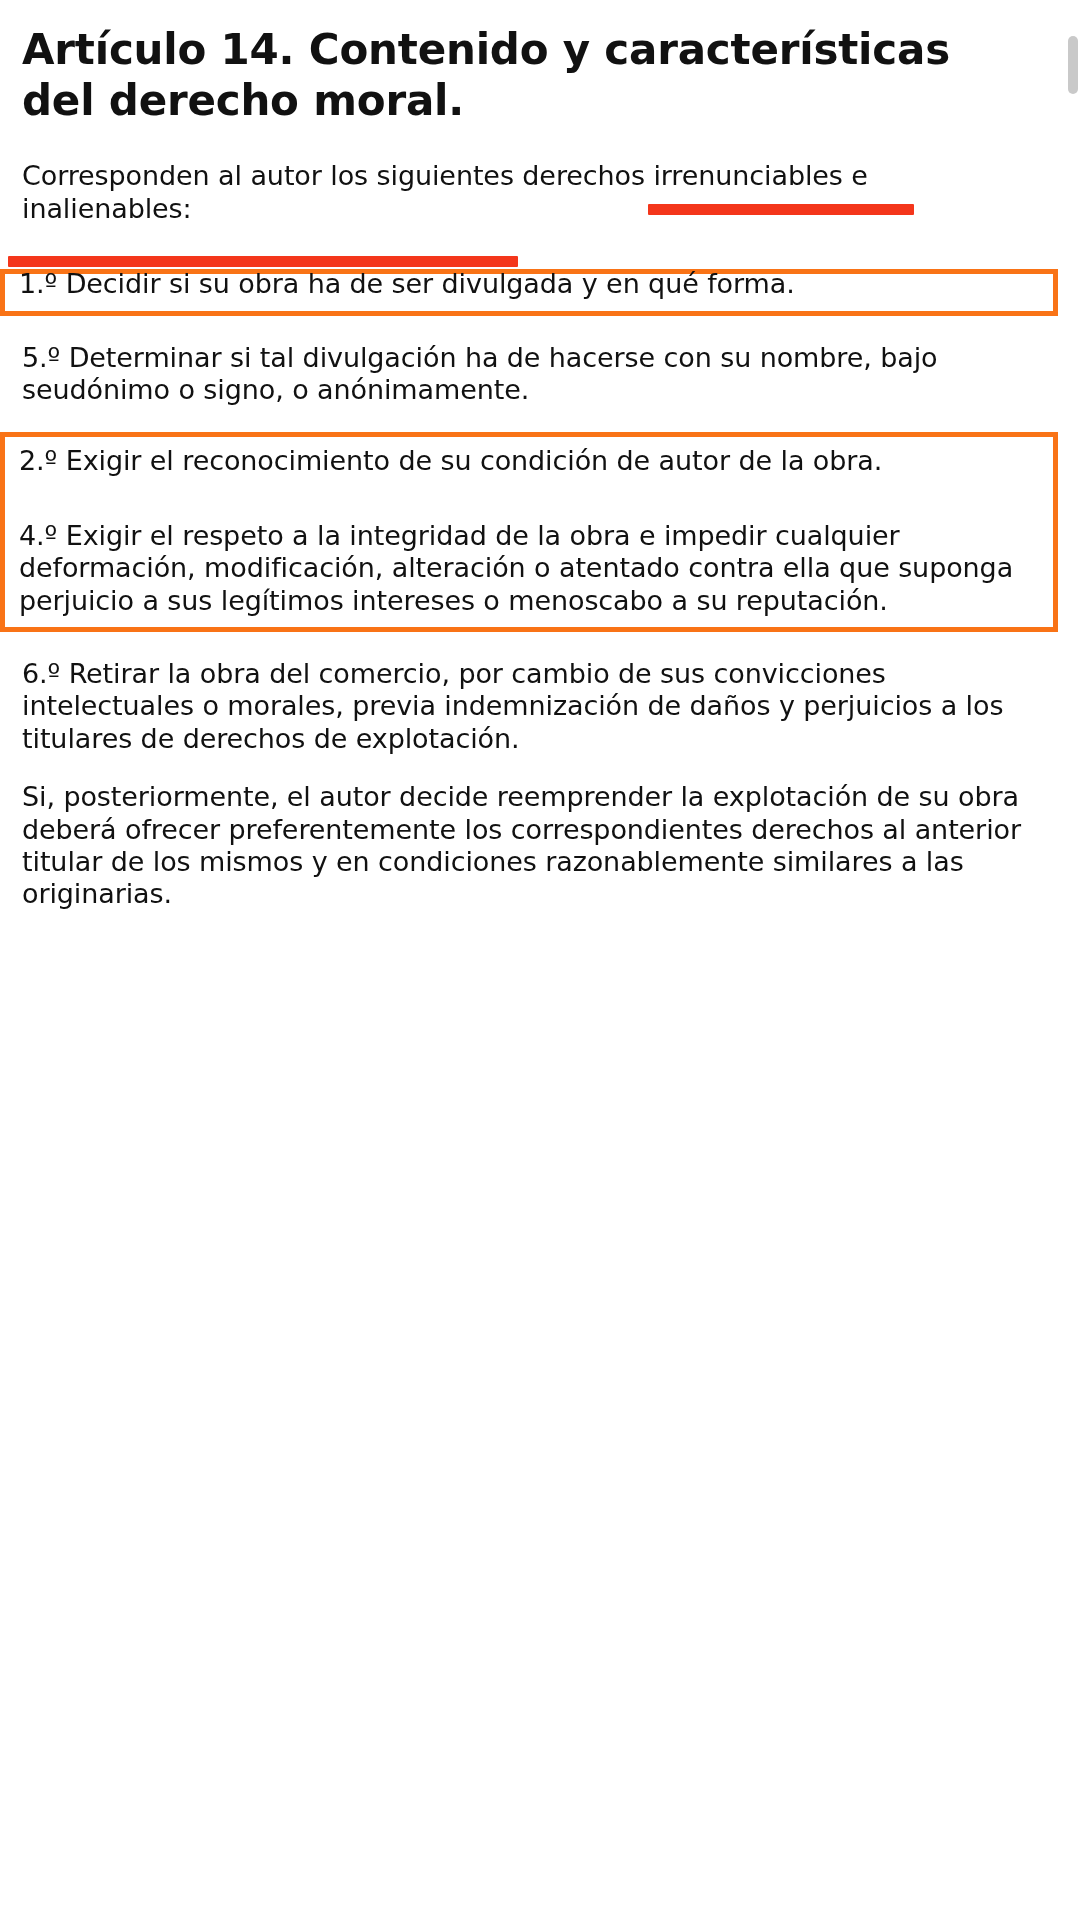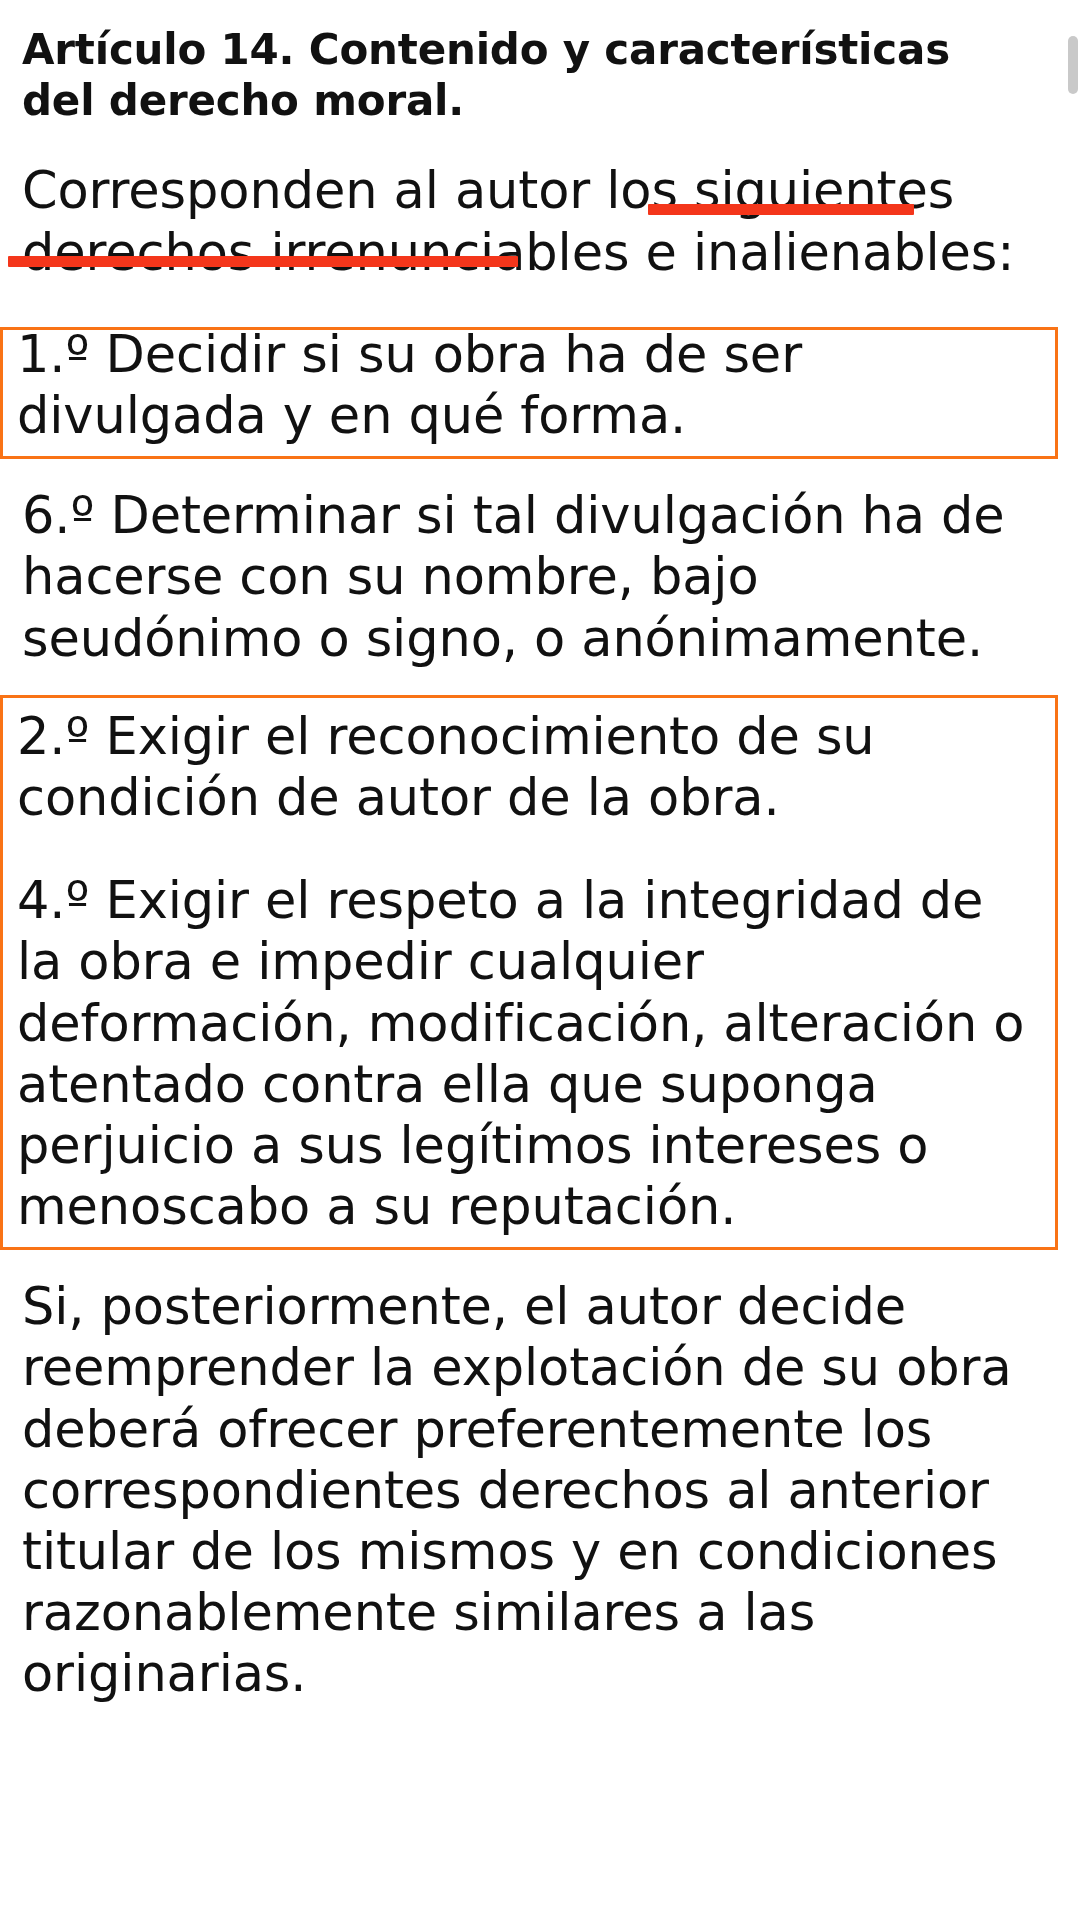--- a/index.html
+++ b/index.html
@@ -46,21 +46,21 @@
   h1.doc-title {
     font-size: 42px;
     line-height: 1.22;
     font-weight: bold;
     margin: 0 0 34px 0;
     letter-spacing: -0.2px;
     max-width: 1010px;
   }
 
   p.para {
-    font-size: 51px;
+    font-size: 27px;
     line-height: 1.20;
     margin: 0 0 26px 0;
     letter-spacing: -0.1px;
     max-width: 1020px;
   }
 
   
   .underline-block {
     position: relative;
     margin-bottom: 44px;
@@ -70,21 +70,21 @@
     background: #f4361b;
     height: 11px;
     border-radius: 1px;
   }
   .ul-a { left: 626px; top: 44px; width: 266px; }
   .ul-b { left: -14px; top: 96px; width: 510px; }
 
   
   .boxed {
     position: relative;
-    border: 3px solid #f97316;
+    border: 5px solid #f97316;
     box-sizing: border-box;
     padding: 8px 14px 10px 14px;
     margin: 0 0 26px -22px;
     width: 1058px;
   }
   .boxed p.para {
     margin-bottom: 0;
   }
   .boxed p.para + p.para {
     margin-top: 42px;
@@ -107,28 +107,29 @@
   <div class="underline-block">
     <p class="para">Corresponden al autor los siguientes derechos irrenunciables e inalienables:</p>
     <span class="ul-mark ul-a"></span>
     <span class="ul-mark ul-b"></span>
   </div>
 
   <div class="boxed clipped">
     <p class="para">1.º Decidir si su obra ha de ser divulgada y en qué forma.</p>
   </div>
 
-  <p class="para">6.º Determinar si tal divulgación ha de hacerse con su nombre, bajo seudónimo o signo, o anónimamente.</p>
+  <p class="para">5.º Determinar si tal divulgación ha de hacerse con su nombre, bajo seudónimo o signo, o anónimamente.</p>
 
   <div class="boxed">
     <p class="para">2.º Exigir el reconocimiento de su condición de autor de la obra.</p>
     <p class="para">4.º Exigir el respeto a la integridad de la obra e impedir cualquier deformación, modificación, alteración o atentado contra ella que suponga perjuicio a sus legítimos intereses o menoscabo a su reputación.</p>
   </div>
 
 
+  <p class="para">6.º Retirar la obra del comercio, por cambio de sus convicciones intelectuales o morales, previa indemnización de daños y perjuicios a los titulares de derechos de explotación.</p>
 
   <p class="para">Si, posteriormente, el autor decide reemprender la explotación de su obra deberá ofrecer preferentemente los correspondientes derechos al anterior titular de los mismos y en condiciones razonablemente similares a las originarias.</p>
 
   <div class="scrollbar-track">
     <div class="scrollbar-thumb"></div>
   </div>
 
 </div>
 
 </body></html>

